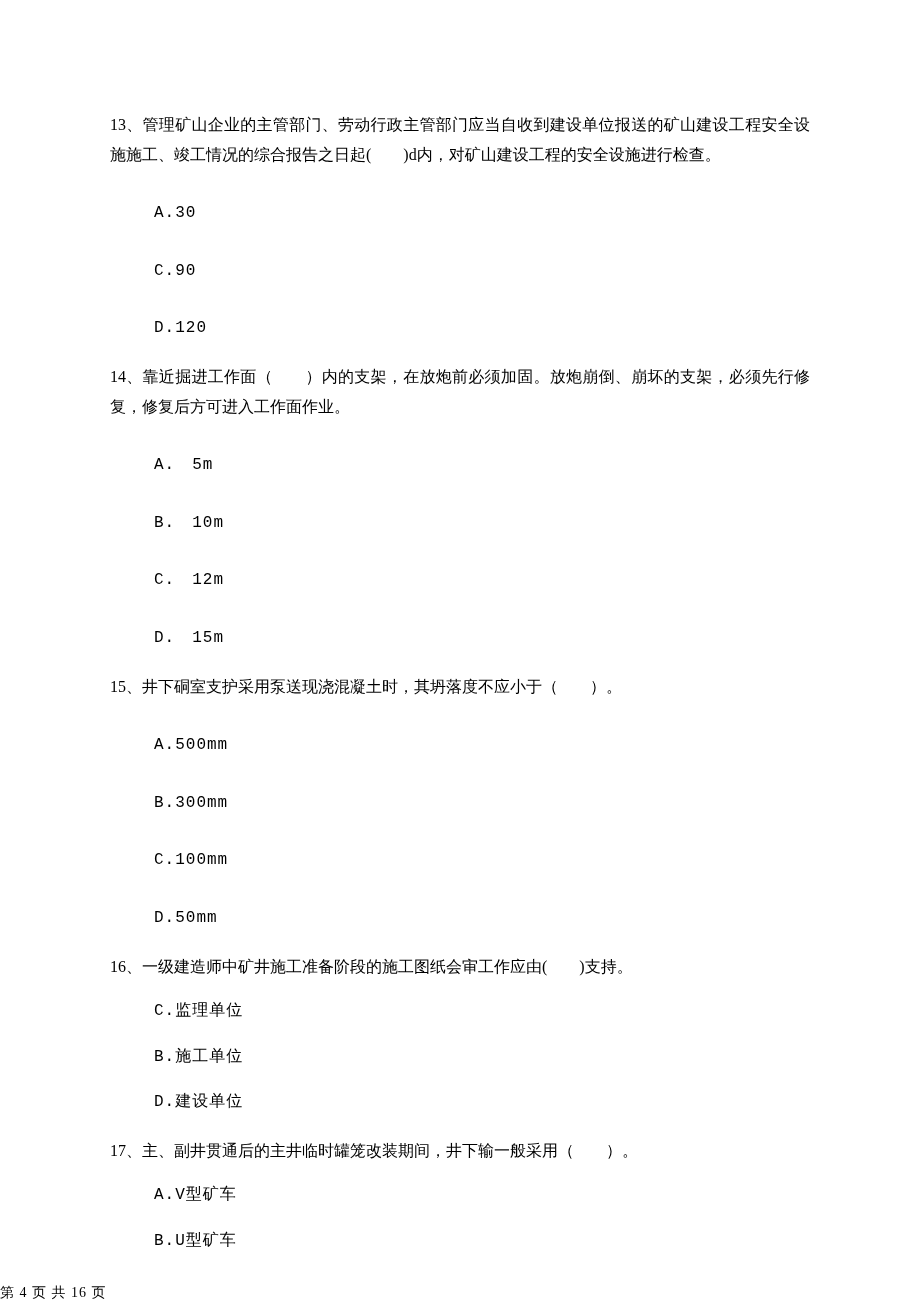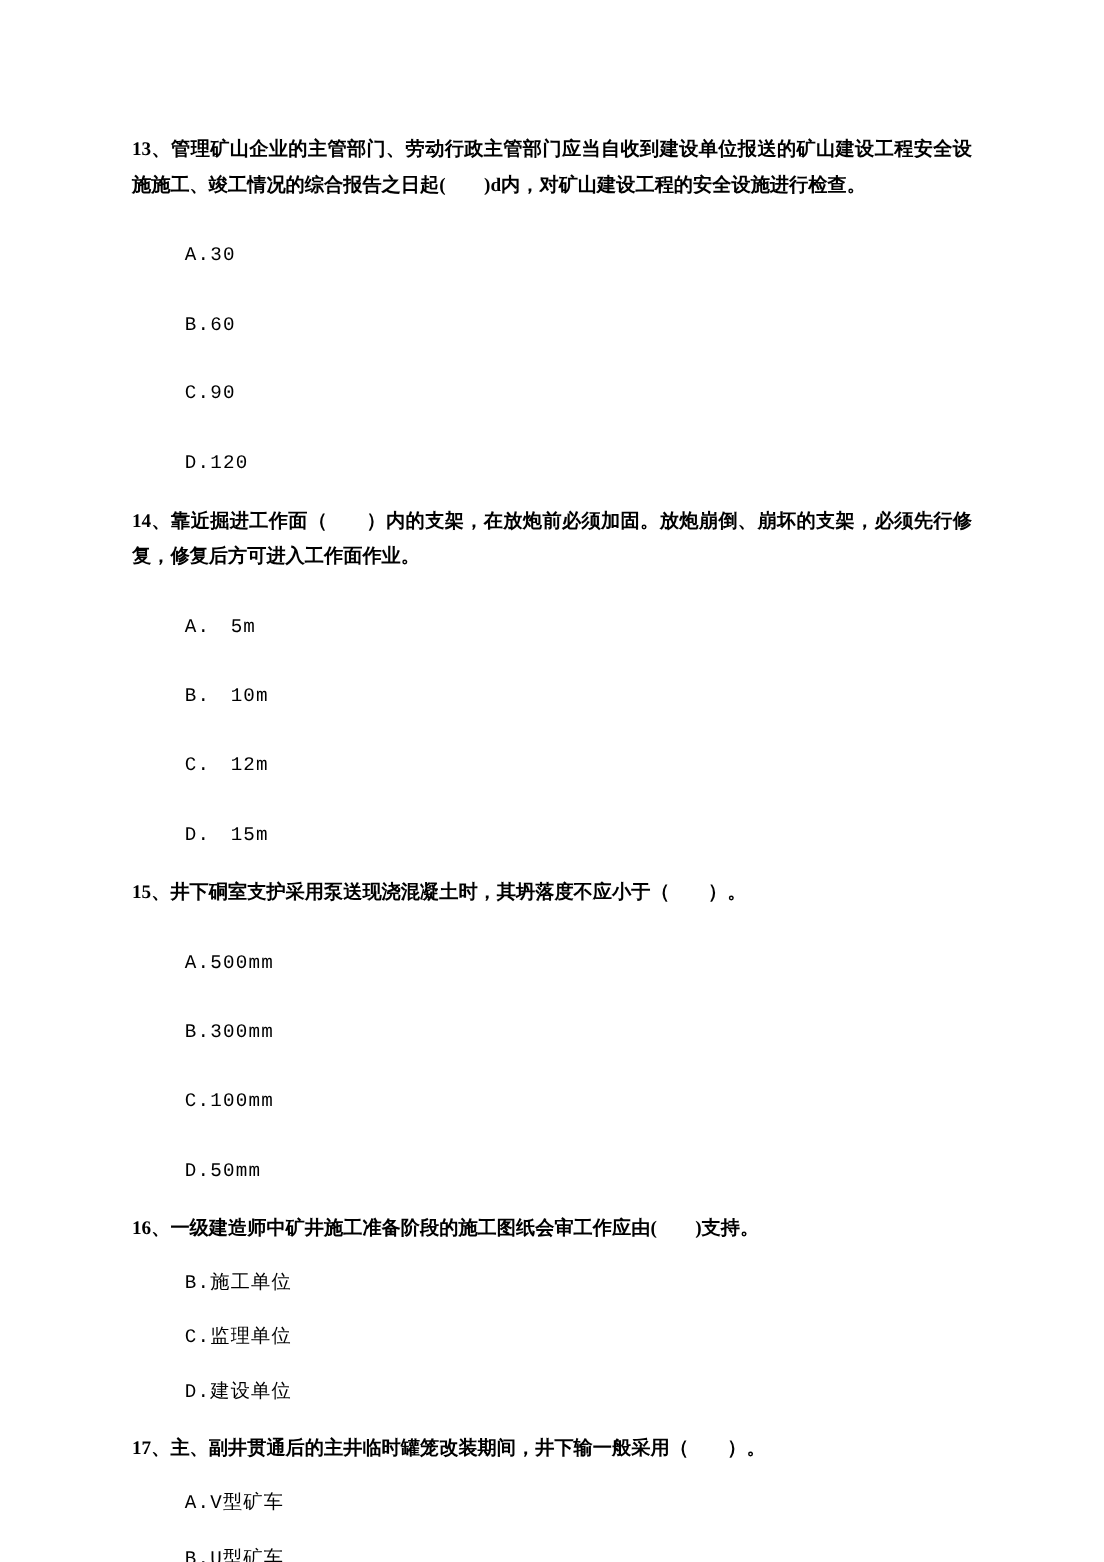--- a/index.html
+++ b/index.html
@@ -18,21 +18,20 @@
       position: relative;
       padding: 110px 110px 60px 110px;
     }
     .question-block {
       margin-bottom: 18px;
     }
     .question-text {
       text-align: justify;
       line-height: 1.85;
       margin-bottom: 18px;
-      font-weight: bold;
     }
     .option {
       padding-left: 44px;
       margin-bottom: 20px;
       font-family: "SimSun", "宋体", "Courier New", serif;
       letter-spacing: 1px;
     }
     .option-mono {
       padding-left: 44px;
       margin-bottom: 20px;
@@ -49,21 +48,20 @@
       font-size: 14px;
       letter-spacing: 1px;
     }
   </style>
 </head>
 <body>
 
 <div class="question-block">
   <div class="question-text"><span>13、</span><span>管理矿山企业的主管部门、劳动行政主管部门应当自收到建设单位报送的矿山建设工程安全设施施工、竣工情况的综合报告之日起(　　)d内，对矿山建设工程的安全设施进行检查。</span></div>
   <div class="option-mono">A.30</div>
-  <div class="option-mono">B.60</div>
   <div class="option-mono">C.90</div>
   <div class="option-mono">D.120</div>
 </div>
 
 <div class="question-block">
   <div class="question-text"><span>14、</span><span>靠近掘进工作面（　　）内的支架，在放炮前必须加固。放炮崩倒、崩坏的支架，必须先行修复，修复后方可进入工作面作业。</span></div>
   <div class="option-mono">A.　5m</div>
   <div class="option-mono">B.　10m</div>
   <div class="option-mono">C.　12m</div>
   <div class="option-mono">D.　15m</div>
@@ -72,22 +70,22 @@
 <div class="question-block">
   <div class="question-text"><span>15、</span><span>井下硐室支护采用泵送现浇混凝土时，其坍落度不应小于（　　）。</span></div>
   <div class="option-mono">A.500mm</div>
   <div class="option-mono">B.300mm</div>
   <div class="option-mono">C.100mm</div>
   <div class="option-mono">D.50mm</div>
 </div>
 
 <div class="question-block">
   <div class="question-text"><span>16、</span><span>一级建造师中矿井施工准备阶段的施工图纸会审工作应由(　　)支持。</span></div>
+  <div class="option">C.监理单位</div>
   <div class="option">B.施工单位</div>
-  <div class="option">C.监理单位</div>
   <div class="option">D.建设单位</div>
 </div>
 
 <div class="question-block">
   <div class="question-text"><span>17、</span><span>主、副井贯通后的主井临时罐笼改装期间，井下输一般采用（　　）。</span></div>
   <div class="option">A.V型矿车</div>
   <div class="option">B.U型矿车</div>
 </div>
 
 <div class="footer">第 4 页 共 16 页</div>

